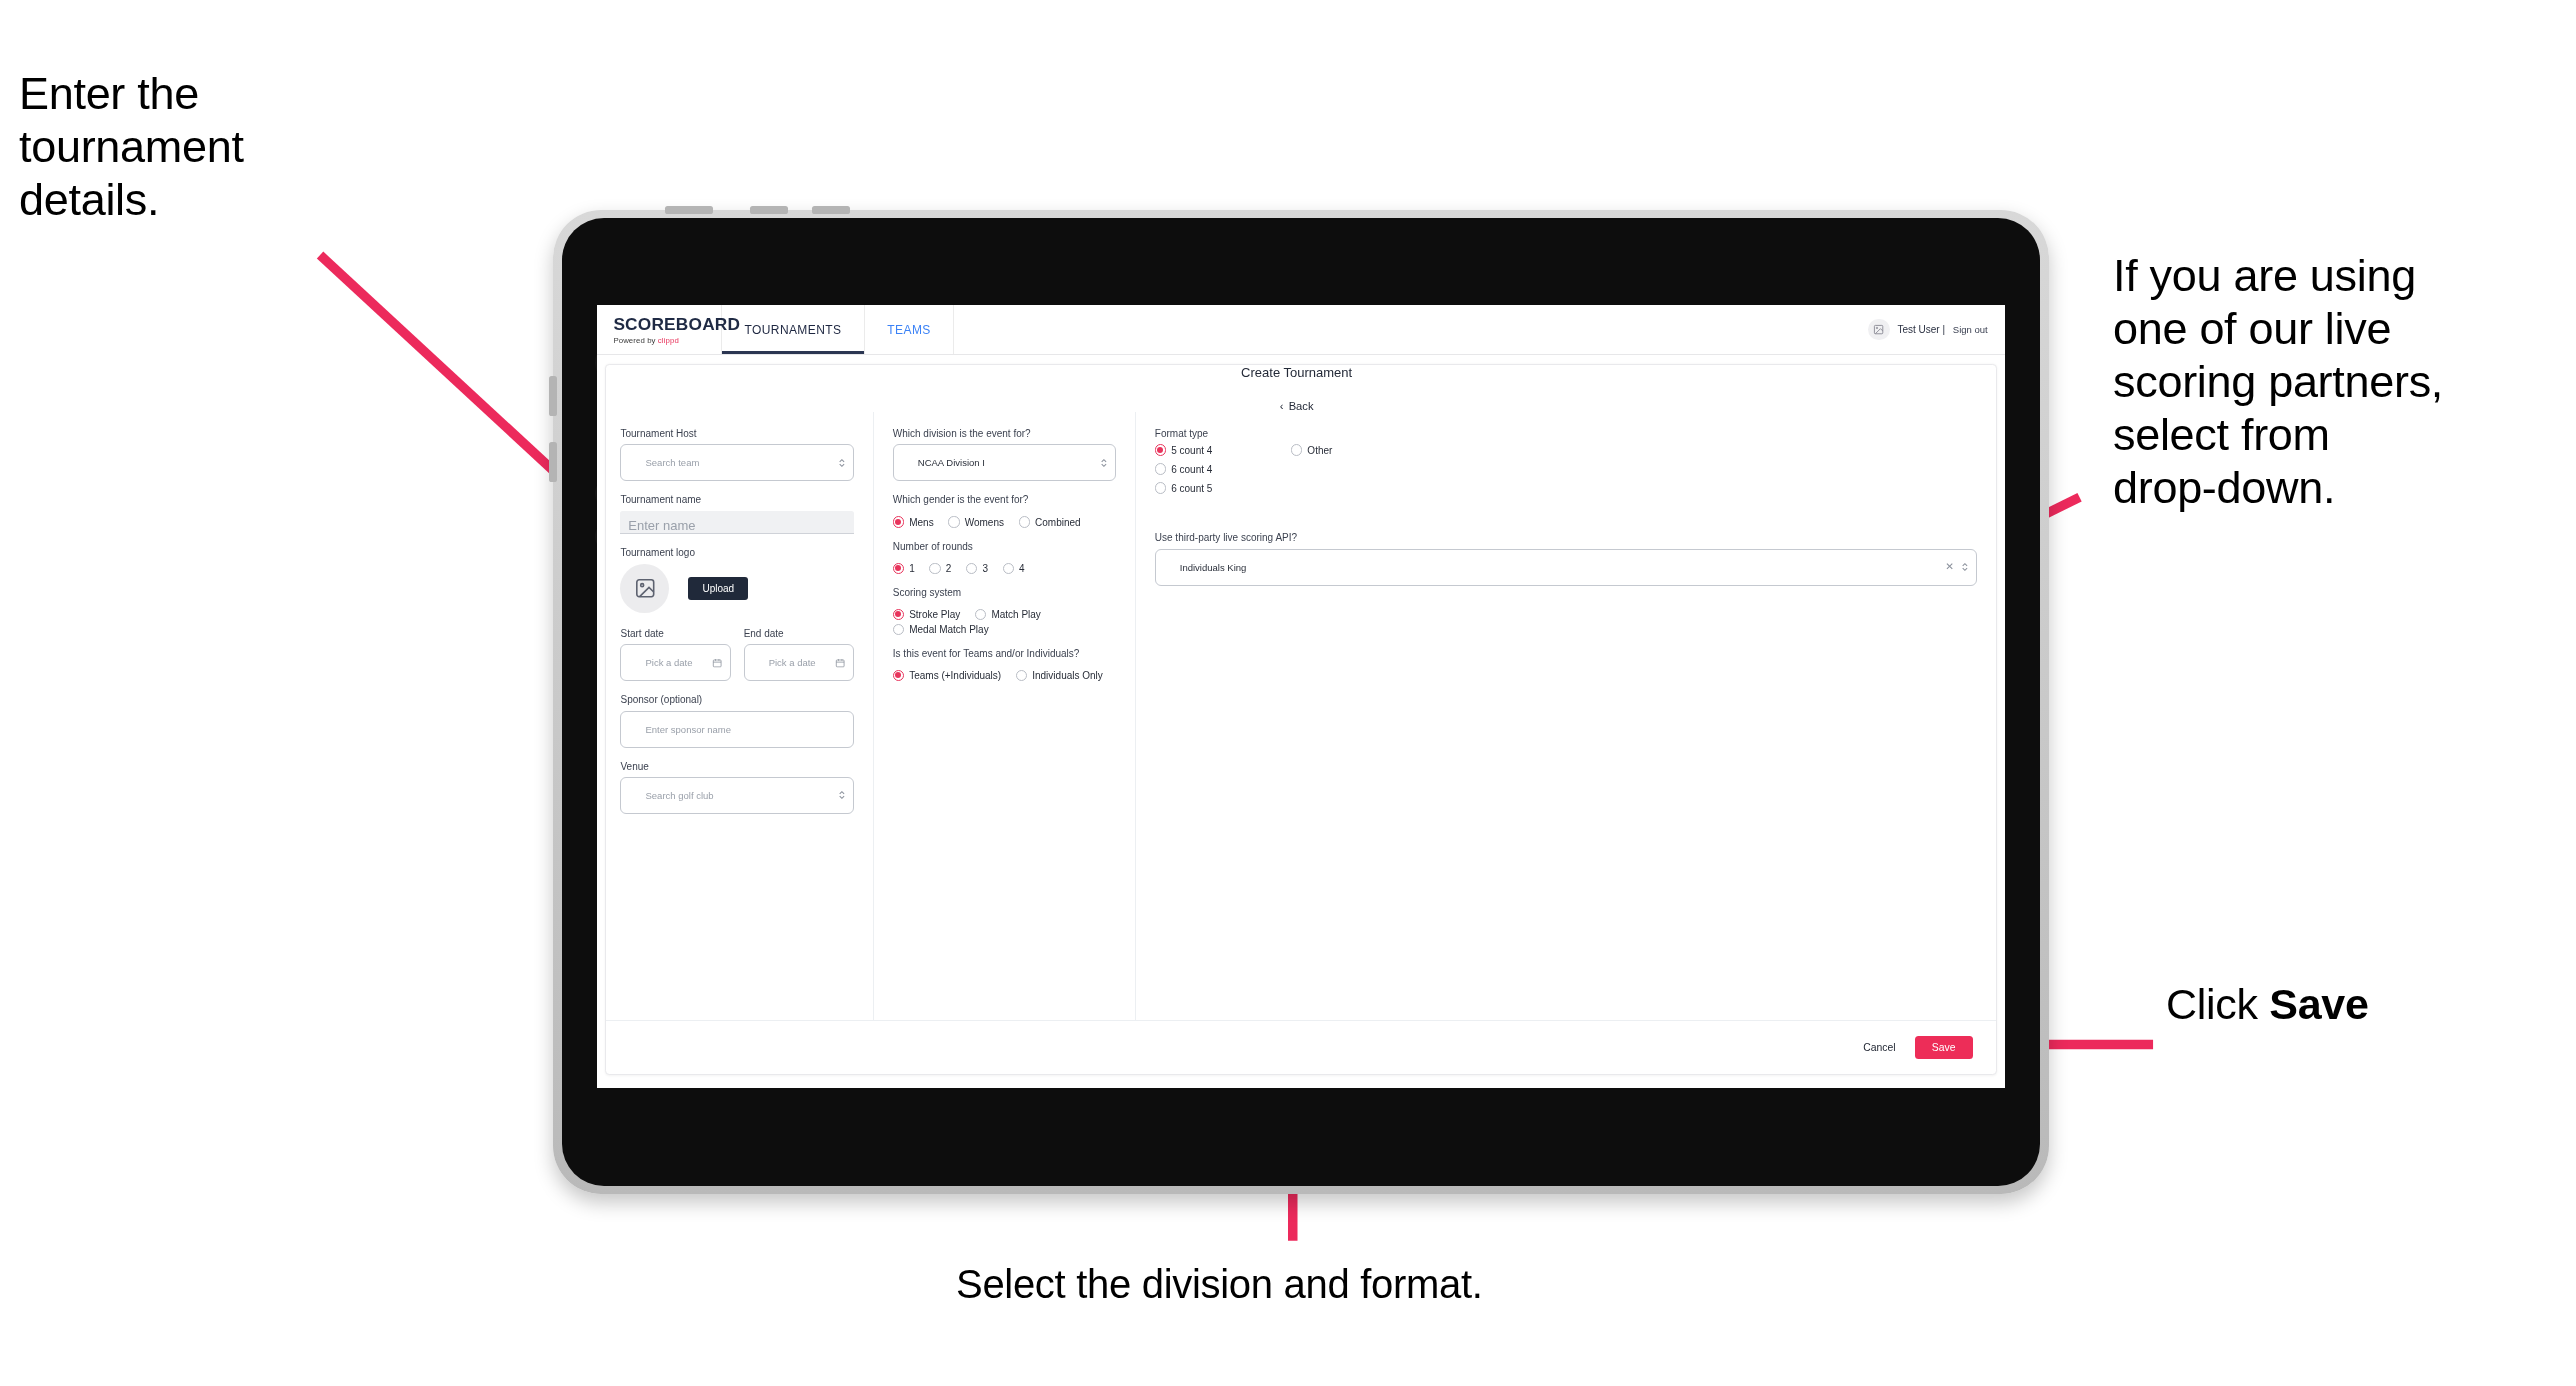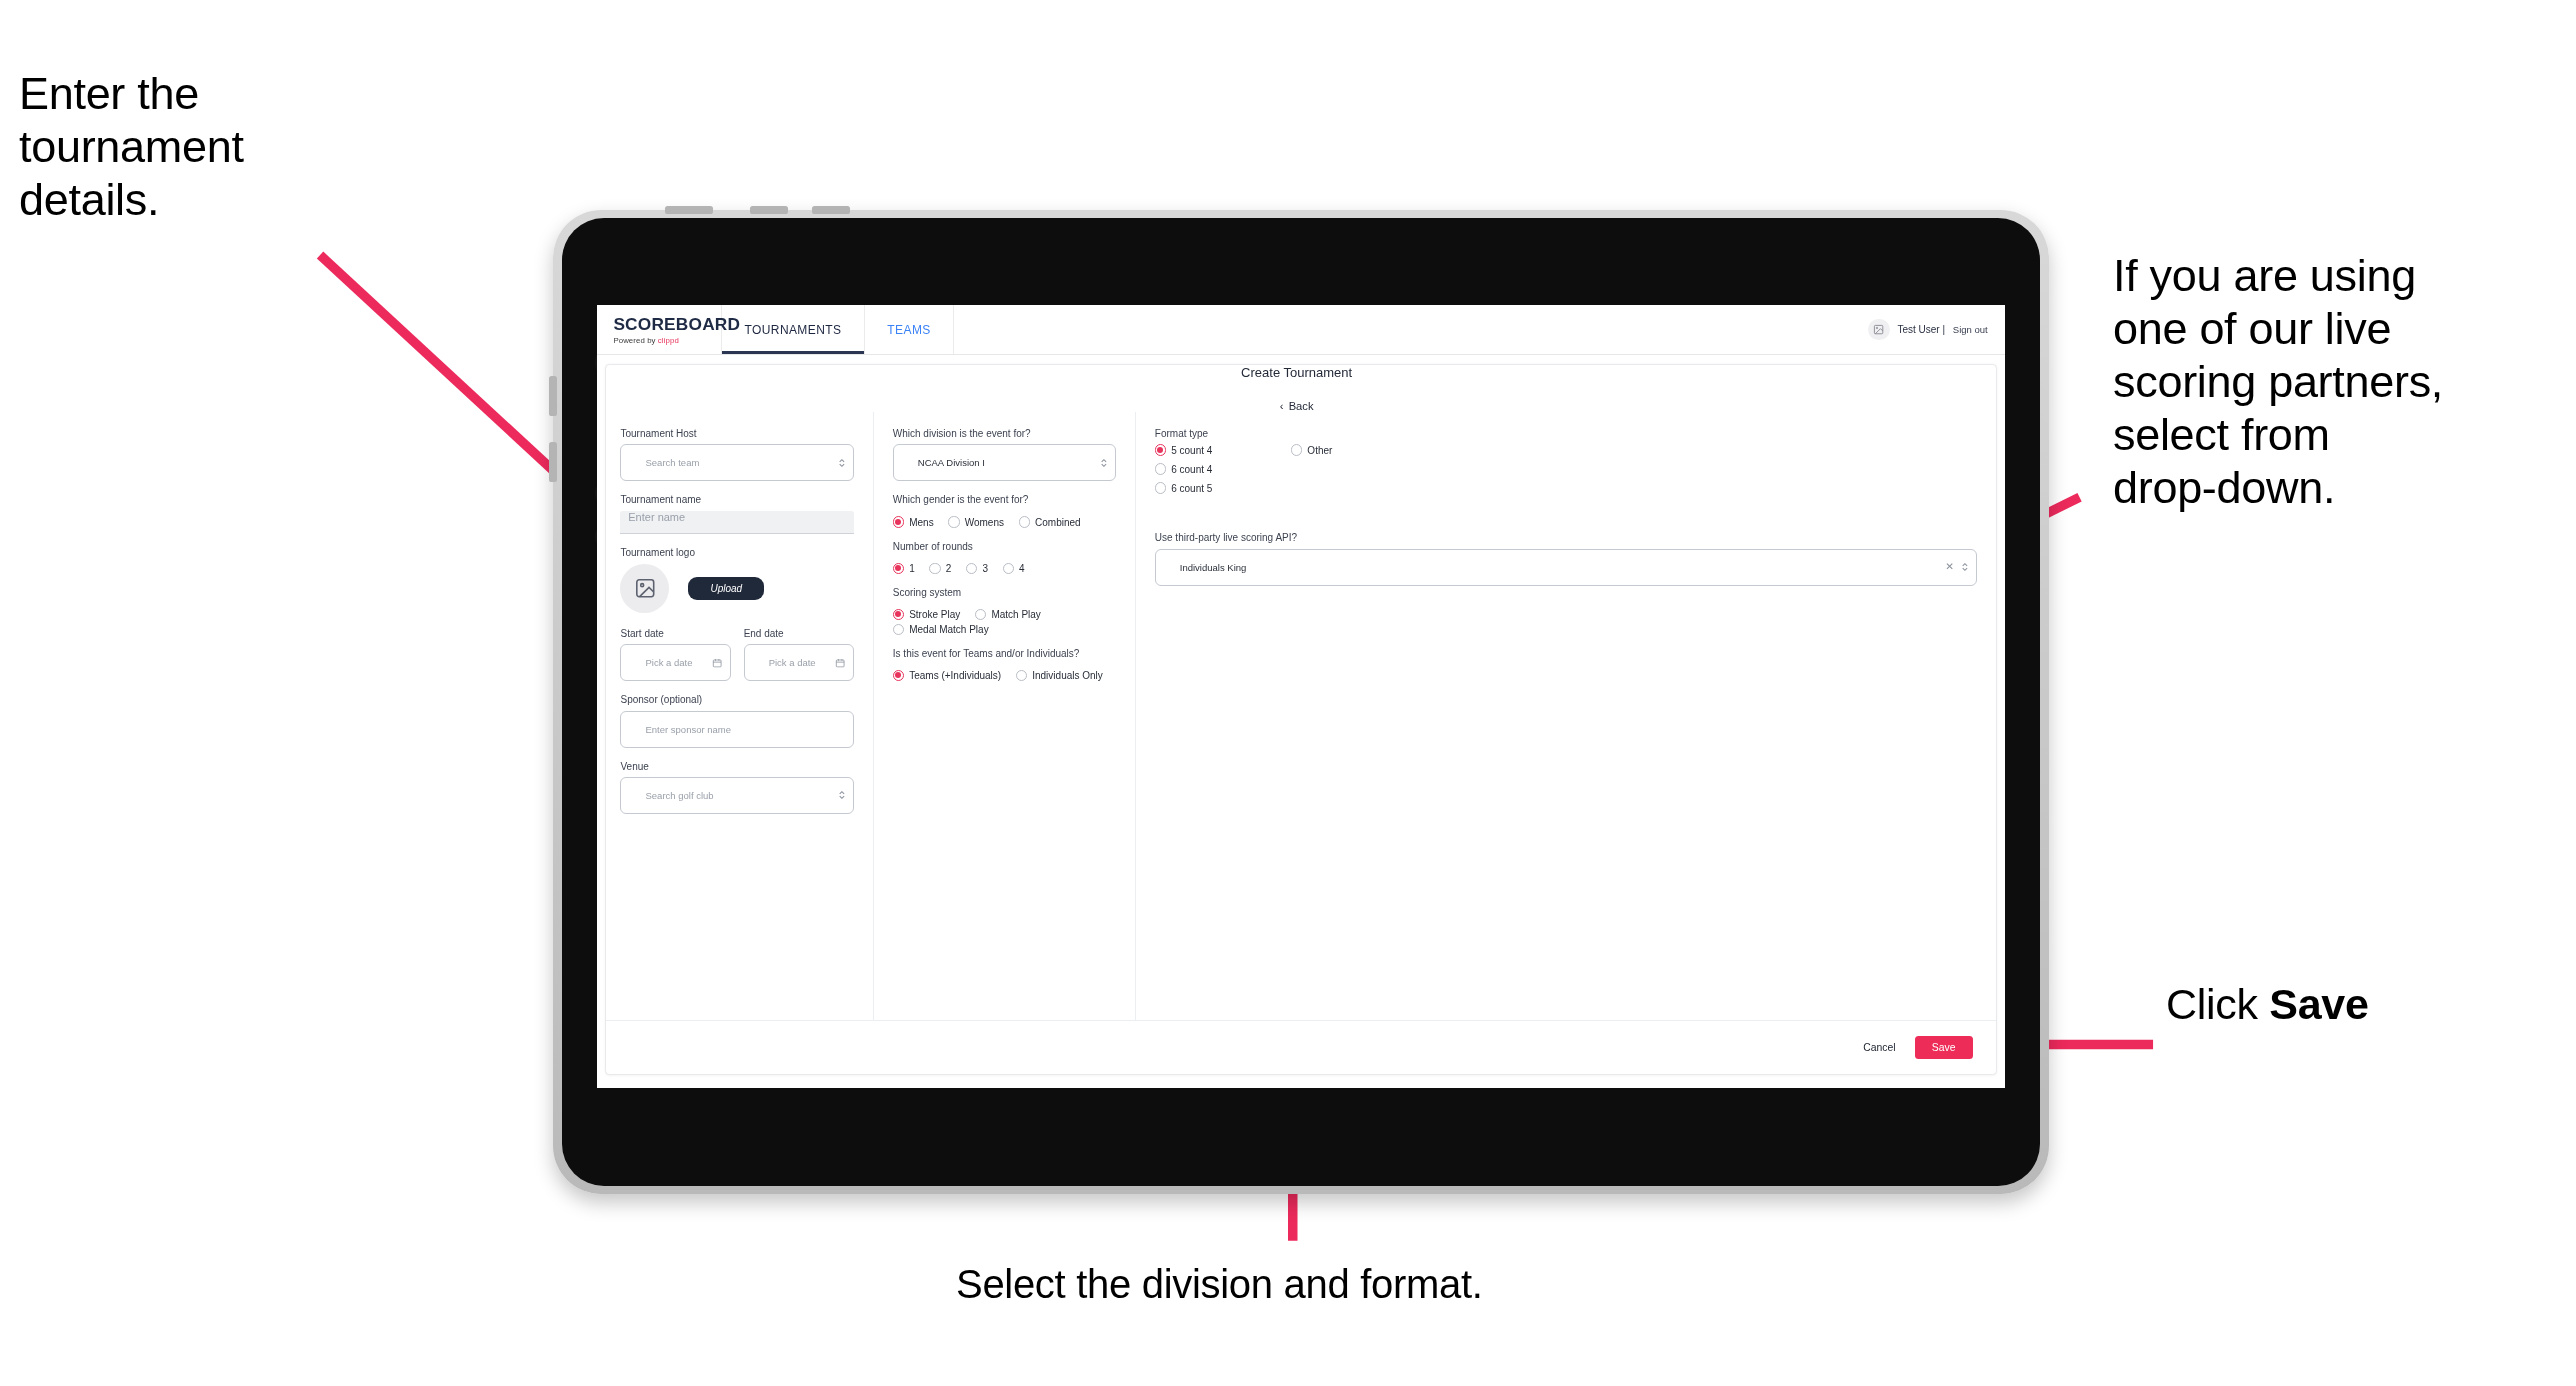--- a/index.html
+++ b/index.html
@@ -162,38 +162,37 @@
   .ctrl .val { color: #2a2f3a; }
   .ctrl .right-ic {
     position: absolute; right: 7px; top: 50%; transform: translateY(-50%);
     color: #8b919c; display:flex; align-items:center; gap: 7px;
   }
   .underline-input {
     width: 100%; height: 23px;
     background: #f0f1f3;
     border: none; border-bottom: 1.7px solid #cfd2d8;
     border-radius: 2.6px 2.6px 0 0;
-    font-size: 11px; color: #9aa0aa;
-    display:flex; align-items:flex-start; padding: 0 7.8px;
+    font-size: 13px; color: #9aa0aa;
+    display:flex; align-items:flex-end; padding: 0 7.8px;
   }
 
   
   #logo-row { display:flex; align-items:center; gap: 19px; margin-top: 6px; }
   #logo-circle {
     width: 49px; height: 49px; border-radius: 50%;
     background: #ececee;
     display:flex; align-items:center; justify-content:center;
     color: #5d6270;
   }
   #upload-btn {
     background: #20293a; color: #fff;
     font-size: 10px;
-    padding: 6px 22px; border-radius: 9px;
+    padding: 6px 14px; border-radius: 3px;
     cursor: pointer;
-    font-style: italic;
   }
 
   
   #date-row { display: flex; gap: 13px; }
   .date-col { flex: 1; }
   .date-col .fieldlabel { margin-top: 15.6px; }
 
   
   .radio-row { display: flex; align-items: center; gap: 3.5px; margin-top: 11px; flex-wrap: wrap; }
   .radio-item { display: flex; align-items: center; gap: 5.2px; margin-right: 11.2px; cursor: pointer; }

